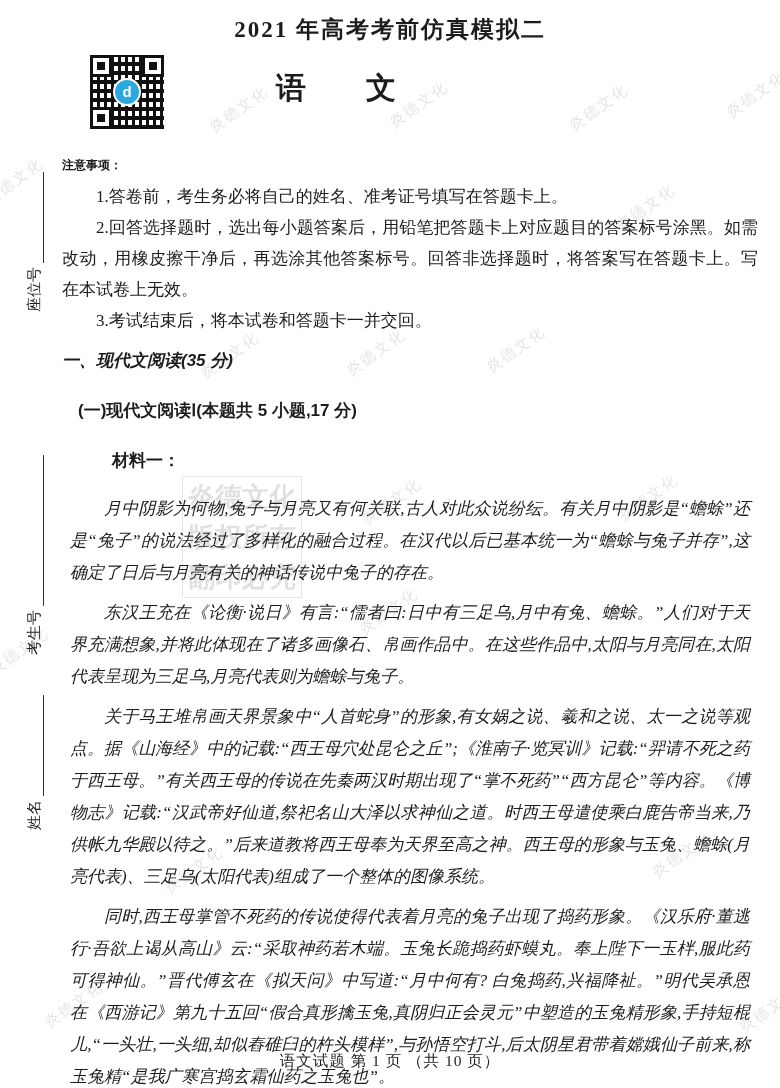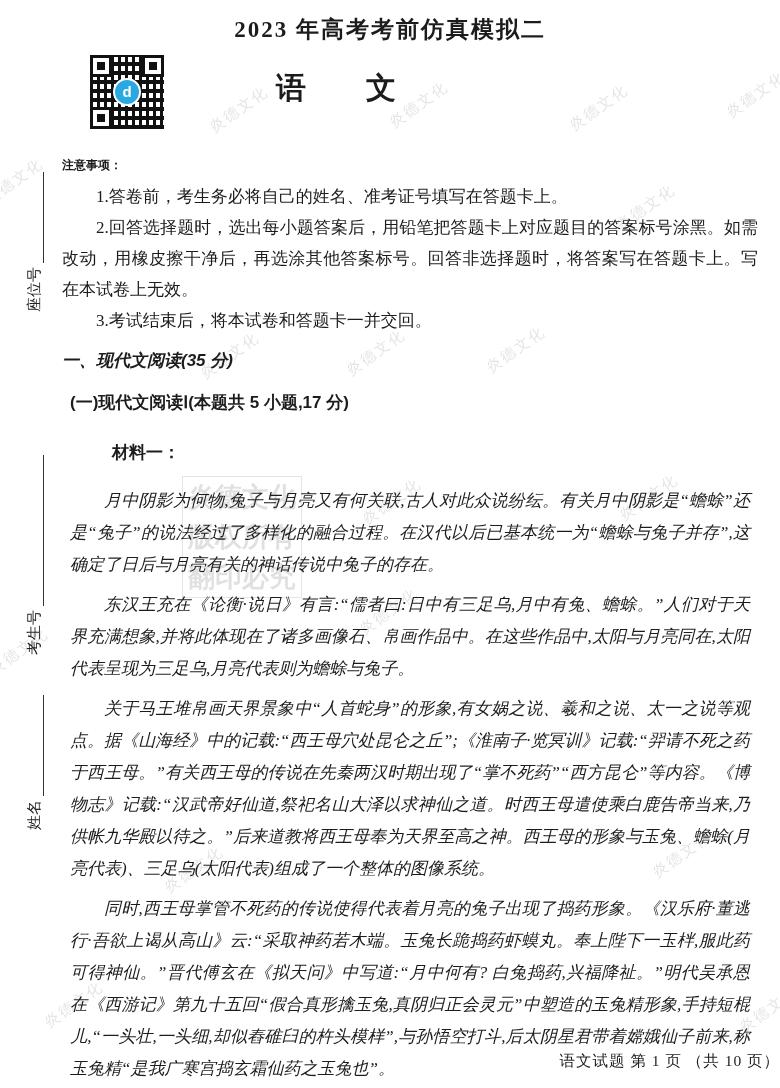--- a/index.html
+++ b/index.html
@@ -58,27 +58,27 @@
     font-family:"Liberation Sans",sans-serif;user-select:none;
   }
   
   .content{
     position:absolute;left:62px;top:150px;width:696px;z-index:2;
     font-size:17px;text-align:justify;
   }
   .notice-heading{font-family:"Liberation Sans",sans-serif;font-weight:bold;font-size:12px;line-height:31px;margin:0;}
   .notice-item{margin:0;text-indent:2em;line-height:31px;}
   .section-heading{font-family:"Liberation Sans",sans-serif;font-weight:bold;font-size:17px;line-height:34px;margin:8px 0 0 0;font-style:italic;}
-  .subsection-heading{font-family:"Liberation Sans",sans-serif;font-weight:bold;font-size:17px;line-height:34px;margin:8px;}
+  .subsection-heading{font-family:"Liberation Sans",sans-serif;font-weight:bold;font-size:17px;line-height:34px;margin:16px;}
   .instruction{font-style:italic;line-height:34px;margin:0;text-indent:2em;}
   .material-label{font-family:"Liberation Sans",sans-serif;font-weight:bold;line-height:33px;margin:16px;text-indent:2em;}
   .material-para{font-style:italic;line-height:32px;margin:8px;text-indent:2em;}
   
   .footer{
-    position:absolute;bottom:16px;left:0;width:780px;text-align:right;
+    position:absolute;bottom:16px;left:0;width:780px;text-align:center;
     font-size:15.5px;z-index:2;letter-spacing:1px;
   }
 </style>
 </head>
 <body>
 
 <span class="wm" style="left:205px;top:100px;">炎德文化</span>
 <span class="wm" style="left:385px;top:95px;">炎德文化</span>
 <span class="wm" style="left:565px;top:98px;">炎德文化</span>
 <span class="wm" style="left:722px;top:85px;">炎德文化</span>
@@ -95,21 +95,21 @@
 <span class="wm" style="left:648px;top:845px;">炎德文化</span>
 <span class="wm" style="left:40px;top:995px;">炎德文化</span>
 <span class="wm" style="left:735px;top:1000px;">炎德文化</span>
 
 <div class="stamp">
   <div>炎德文化</div>
   <div>版权所有</div>
   <div>翻印必究</div>
 </div>
 
-<div class="paper-title">2023 年高考考前仿真模拟二</div>
+<div class="paper-title">2021 年高考考前仿真模拟二</div>
 <div class="subject-title">语　　文</div>
 
 <div class="qr">
   <div class="finder f-tl"></div>
   <div class="finder f-tr"></div>
   <div class="finder f-bl"></div>
   <div class="qr-logo">d</div>
 </div>
 
 <div class="side-field sf-seat">

